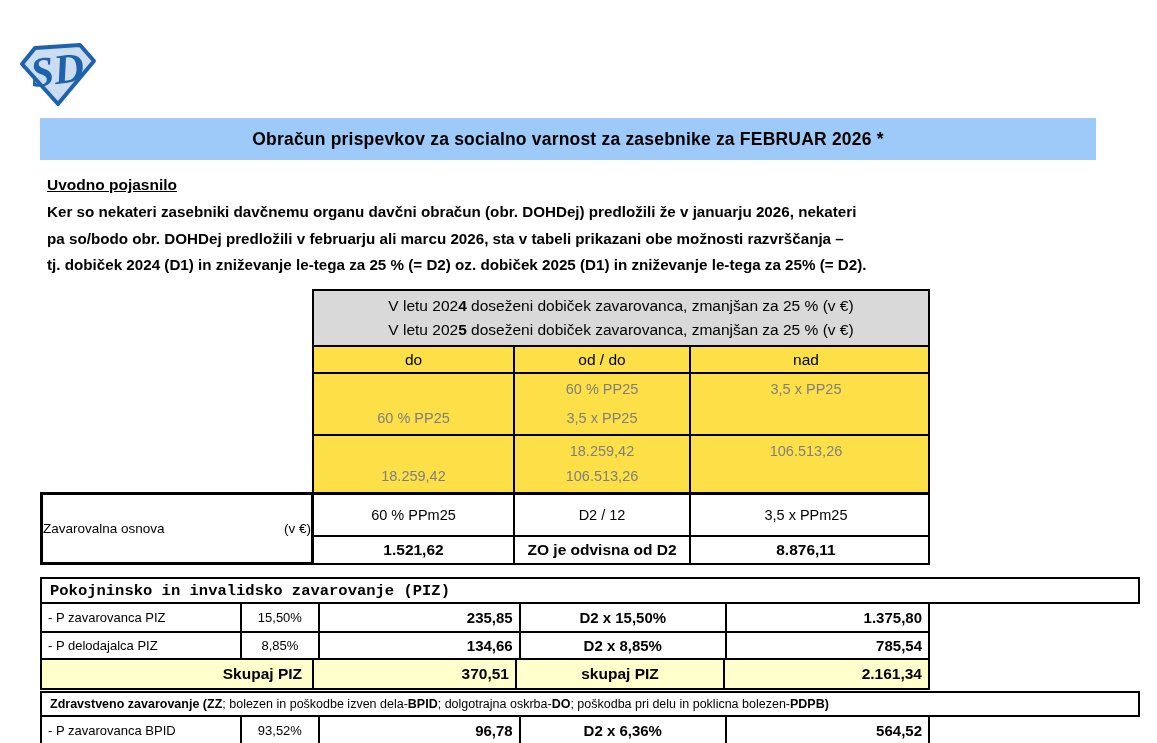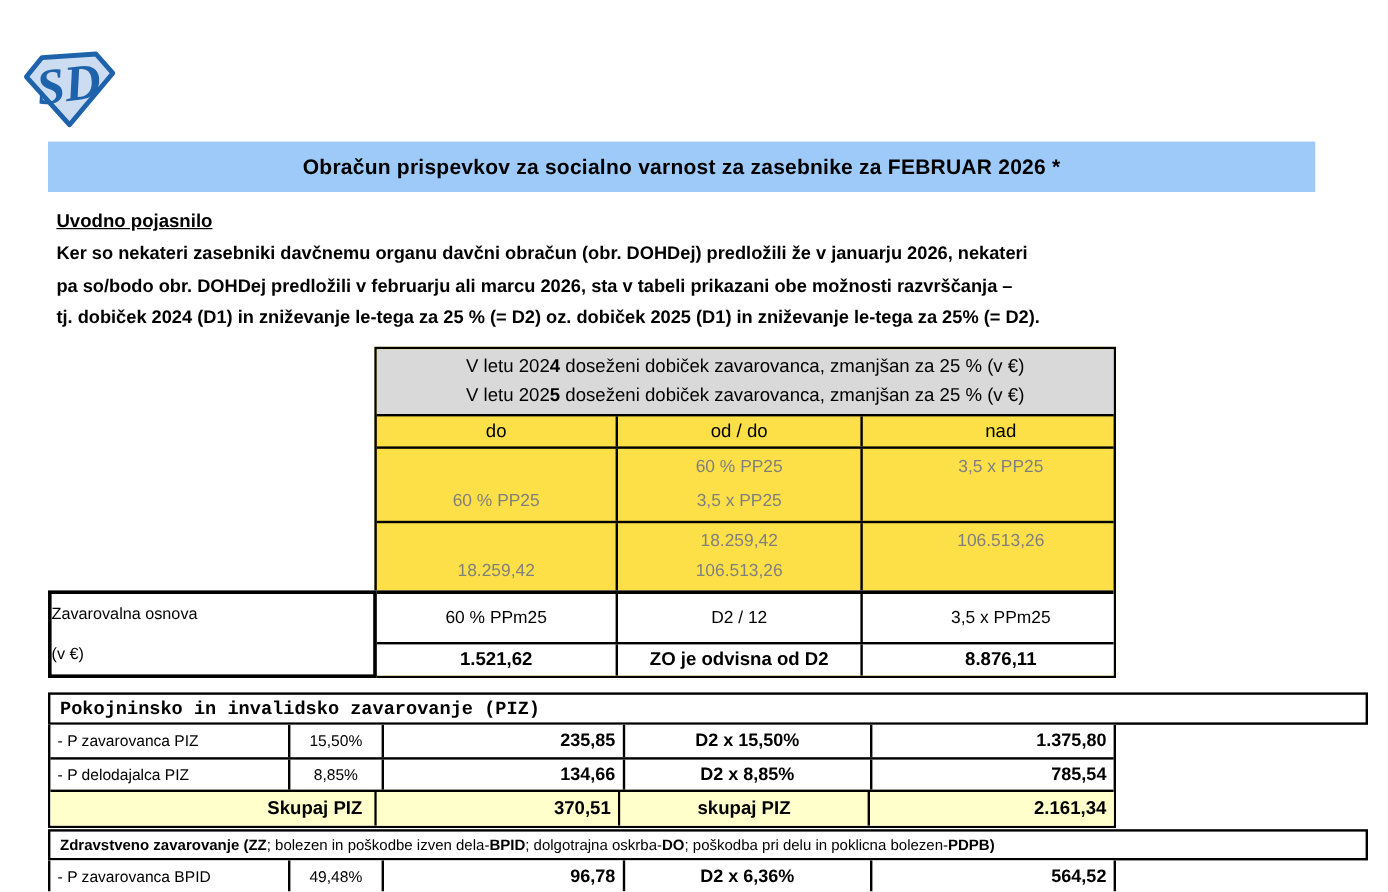--- a/index.html
+++ b/index.html
@@ -30,39 +30,39 @@
   
   .btable {
     left:312px; top:289px; width:618px; border:2px solid #000; background:#fde047;
   }
   .bt-header {
     height:54px; display:flex; flex-direction:column; align-items:center; justify-content:center;
     font-size:15.5px; line-height:24px; background:#d9d9d9;
   }
   .bt-row { display:flex; border-top:2px solid #000; }
   .bt-c1 { width:201px; border-right:2px solid #000; }
-  .bt-c2 { width:204px; border-right:2px solid #000; }
+  .bt-c2 { width:176px; border-right:2px solid #000; }
   .bt-c3 { width:203px;padding-left:27px; }
   .bt-cols { height:27px; font-size:15.5px; }
   .bt-cols > div { display:flex; align-items:center; justify-content:center; }
   .bt-gray { color:#7f7f7f; font-size:14.5px; }
   .bt-pp  { height:62px; }
   .bt-amt { height:58px; }
   .cell-bottom { display:flex; align-items:flex-end; justify-content:center; padding-bottom:8px; }
   .cell-top    { display:flex; align-items:flex-start; justify-content:center; padding-top:7px; }
   .cell-two    { display:flex; flex-direction:column; align-items:center; justify-content:space-between; padding:7px 0 8px; }
   .bt-formula { height:43px; background:#fff; border-top:3px solid #000; font-size:14.5px; }
   .bt-formula > div { display:flex; align-items:center; justify-content:center; }
   .bt-value { height:28px; background:#fff; font-size:15.5px; font-weight:bold; }
   .bt-value > div { display:flex; align-items:center; justify-content:center; }
 
   
   .base-box {
     left:40px; top:492px; width:274px; height:73px; border:3px solid #000; background:#fff;
-    display:flex; flex-direction:column; justify-content:space-between; align-items:flex-start;
+    display:flex; flex-direction:row; justify-content:space-between; align-items:center;
     padding:9px 0 10px; font-size:13.5px;
   }
 
   
   .section-title {
     left:40px; width:1100px; border:2px solid #000; background:#fff;
     display:flex; align-items:center; padding-left:8px;
   }
   .piz-title { top:577px; height:27px; font-size:15.5px; font-weight:bold;font-family:Liberation Mono, monospace; }
   .zz-title  { top:691px; height:26px; font-size:12.5px; }
@@ -181,20 +181,20 @@
       <span>; bolezen in poškodbe izven dela-</span>
       <span class="b">BPID</span>
       <span>; dolgotrajna oskrba-</span>
       <span class="b">DO</span>
       <span>; poškodba pri delu in poklicna bolezen-</span>
       <span class="b">PDPB)</span>
   </div>
   <div class="abs rows zz-rows">
     <div class="c-row">
       <div class="c-label">- P zavarovanca BPID</div>
-      <div class="c-pct">49,48%</div>
+      <div class="c-pct">93,52%</div>
       <div class="c-val">96,78</div>
       <div class="c-formula">D2 x 6,36%</div>
       <div class="c-val2">564,52</div>
     </div>
   </div>
 
 </div>
 
 </body></html>

